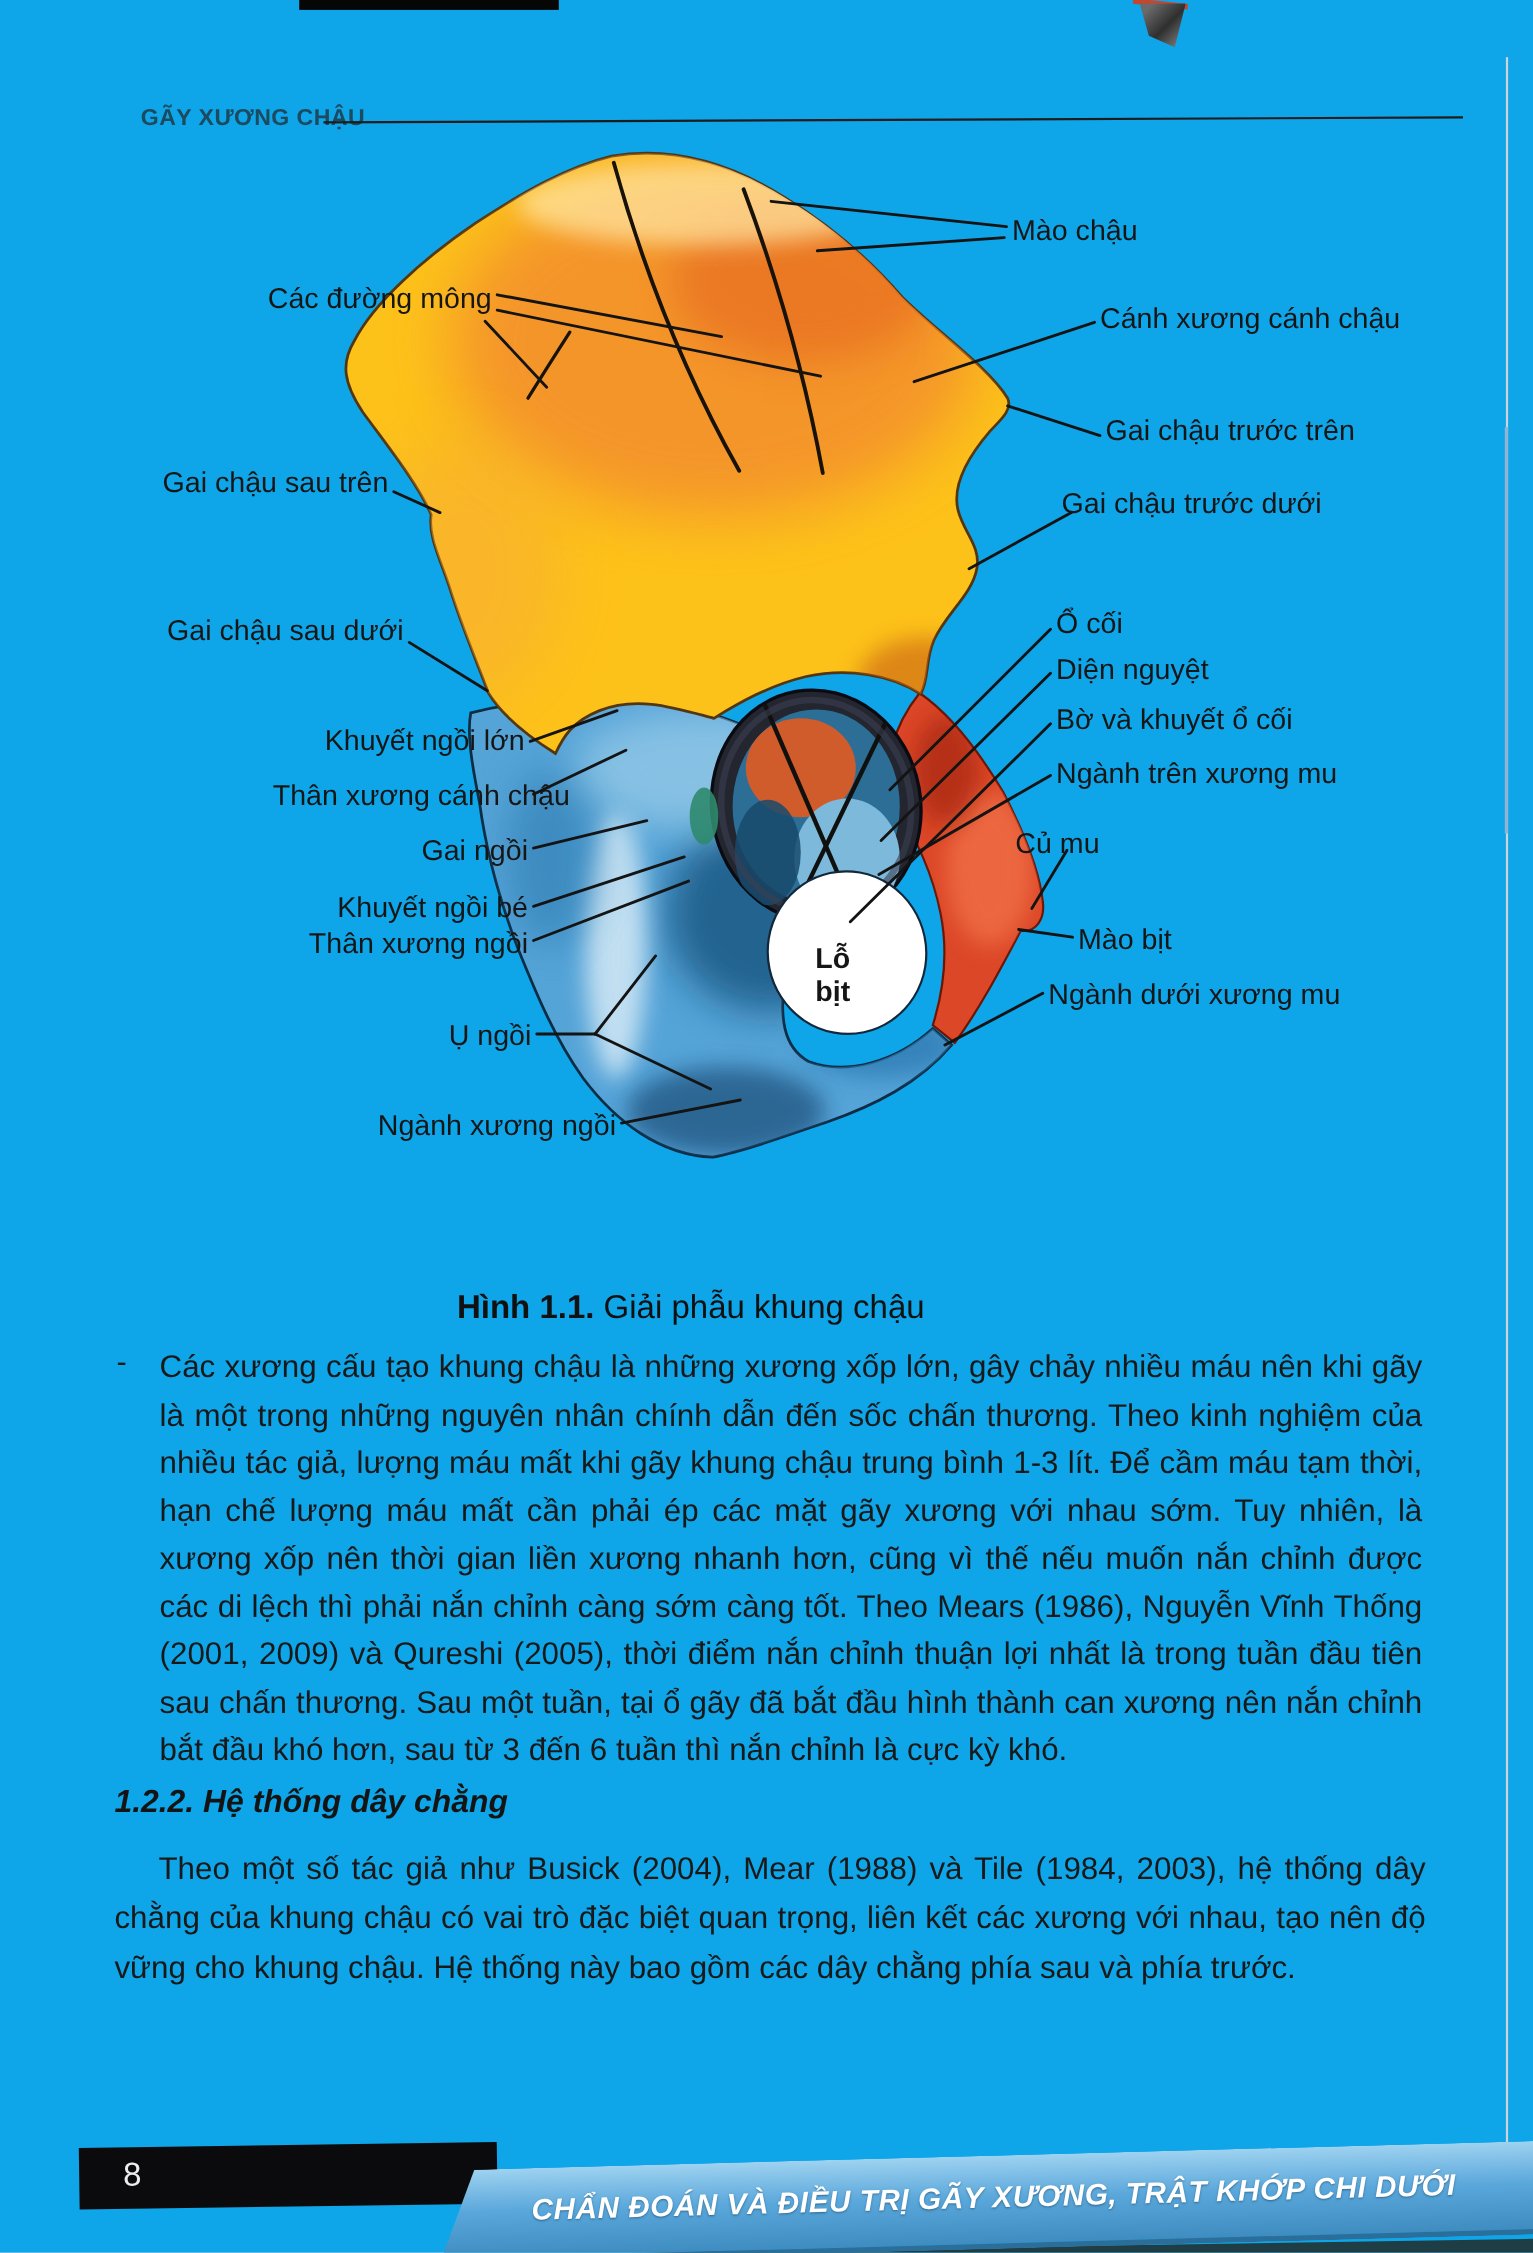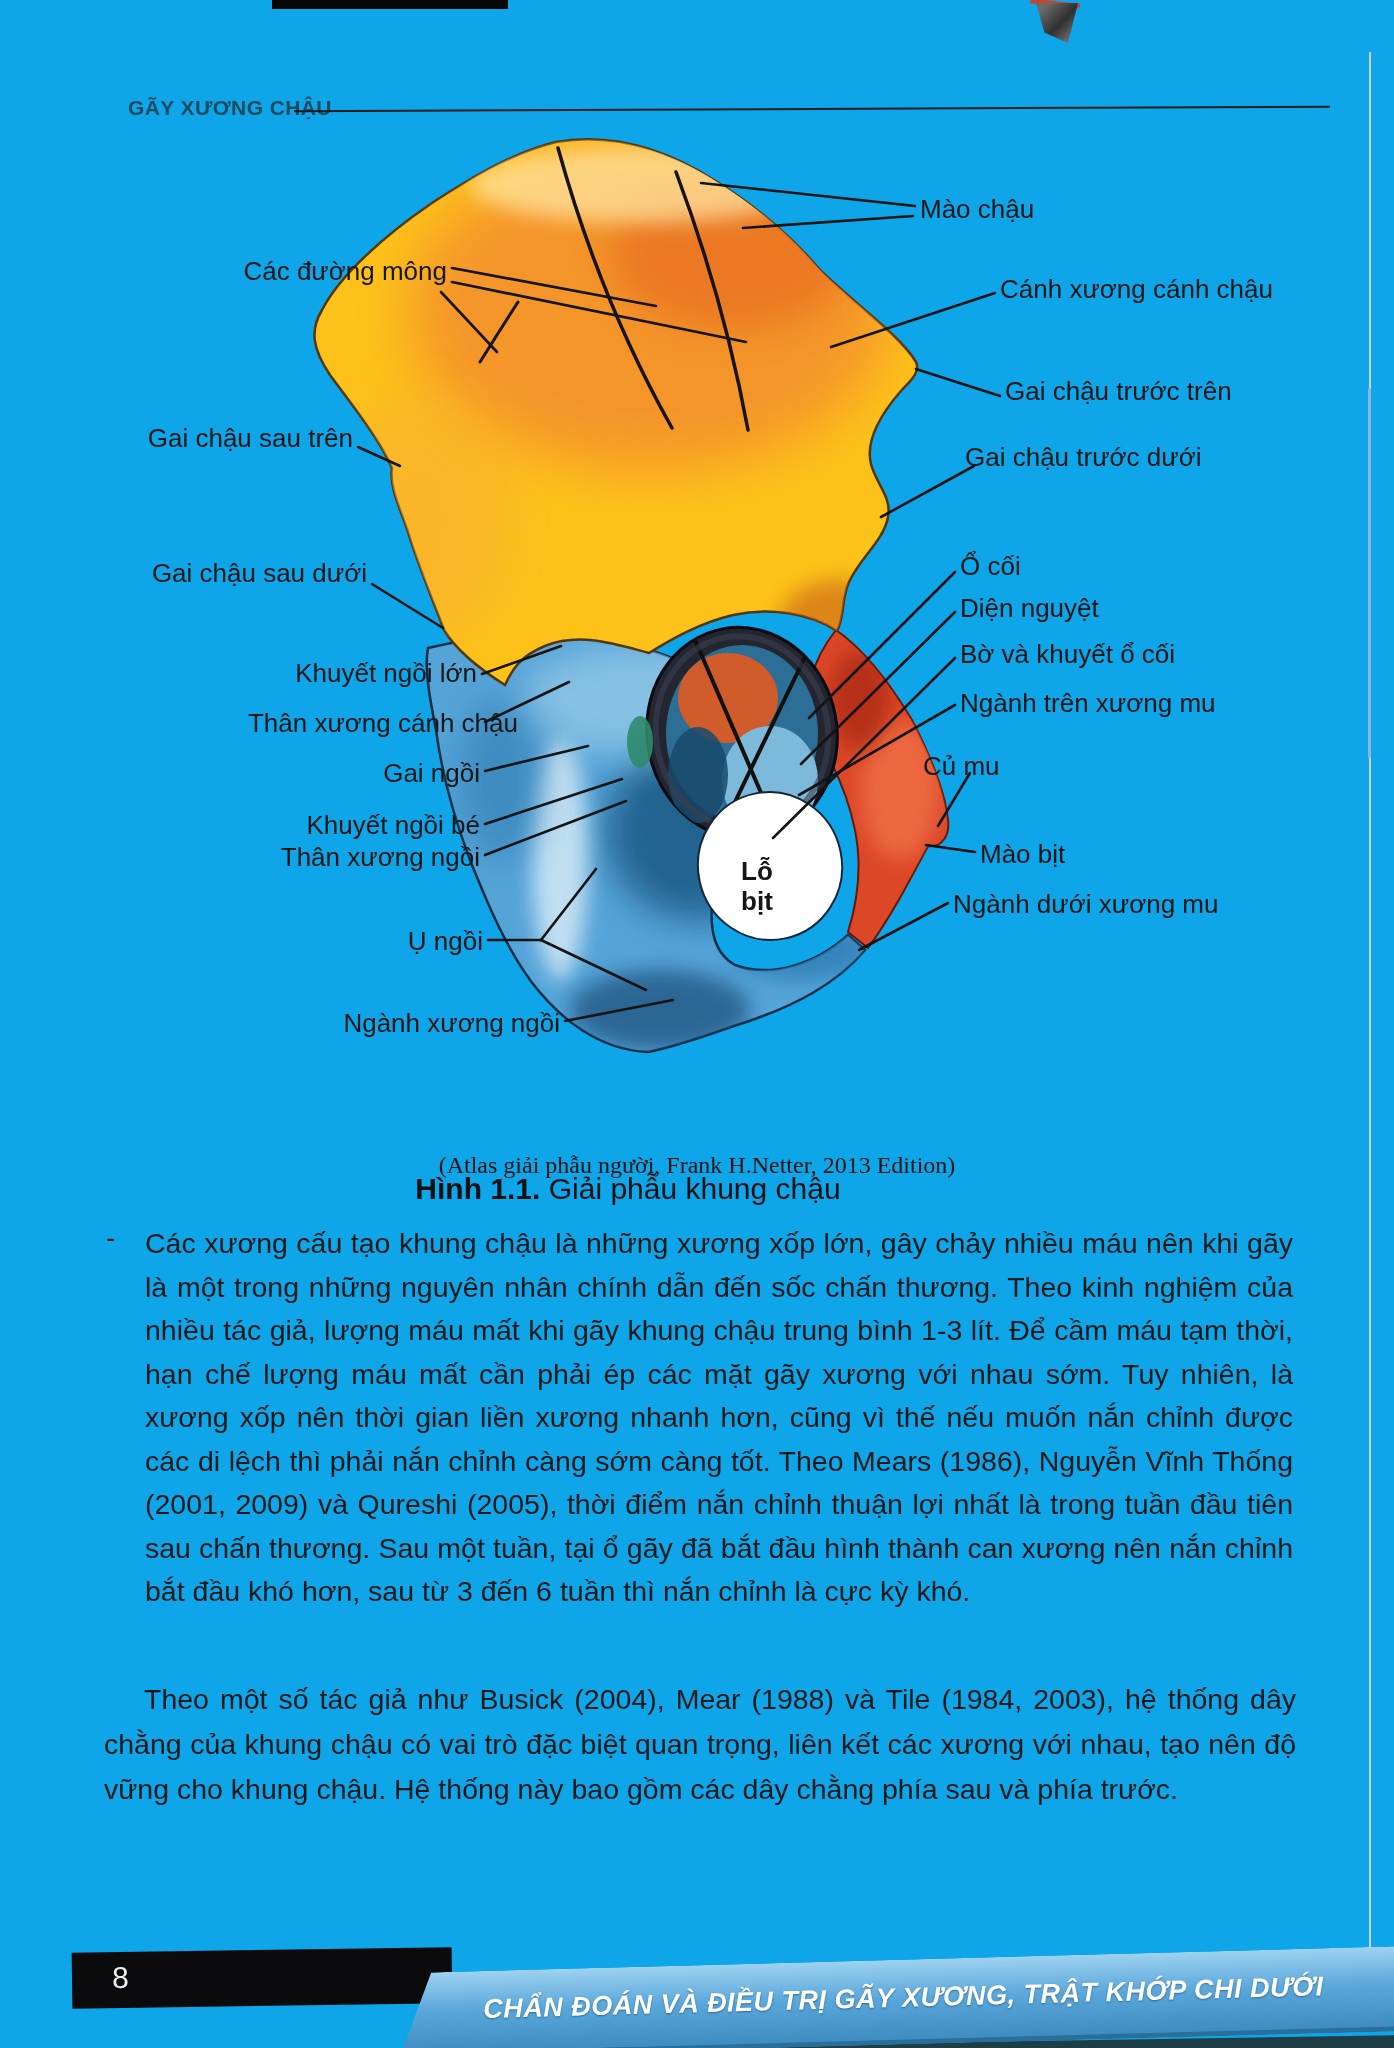--- a/index.html
+++ b/index.html
@@ -197,24 +197,24 @@
         <div class="anat-label" style="top: 688px; left: 960px;">Ngành trên xương mu</div>
         <div class="anat-label" style="top: 751px; left: 923px;">Củ mu</div>
         <div class="anat-label" style="top: 839px; left: 980px;">Mào bịt</div>
         <div class="anat-label" style="top: 889px; left: 953px;">Ngành dưới xương mu</div>
         <div class="anat-label" style="top: 856px; left: 757px; transform: translateX(-50%); text-align: center; font-weight: bold;">Lỗ
 bịt</div>
       </div>
   </div>
 
   <div class="caption"><span class="cap-b">Hình 1.1.</span><span> Giải phẫu khung chậu</span></div>
-  <div class="caption-src">(Atlas giải phẫu người, Frank H.Netter, 2013 Edition)</div>
 
   <div class="para1-bullet">-</div>
   <div class="para1">Các xương cấu tạo khung chậu là những xương xốp lớn, gây chảy nhiều máu nên khi gãy là một trong những nguyên nhân chính dẫn đến sốc chấn thương. Theo kinh nghiệm của nhiều tác giả, lượng máu mất khi gãy khung chậu trung bình 1-3 lít. Để cầm máu tạm thời, hạn chế lượng máu mất cần phải ép các mặt gãy xương với nhau sớm. Tuy nhiên, là xương xốp nên thời gian liền xương nhanh hơn, cũng vì thế nếu muốn nắn chỉnh được các di lệch thì phải nắn chỉnh càng sớm càng tốt. Theo Mears (1986), Nguyễn Vĩnh Thống (2001, 2009) và Qureshi (2005), thời điểm nắn chỉnh thuận lợi nhất là trong tuần đầu tiên sau chấn thương. Sau một tuần, tại ổ gãy đã bắt đầu hình thành can xương nên nắn chỉnh bắt đầu khó hơn, sau từ 3 đến 6 tuần thì nắn chỉnh là cực kỳ khó.</div>
+  <h3 class="sec-head">1.2.2. Hệ thống dây chằng</h3>
   <div class="para2">Theo một số tác giả như Busick (2004), Mear (1988) và Tile (1984, 2003), hệ thống dây chằng của khung chậu có vai trò đặc biệt quan trọng, liên kết các xương với nhau, tạo nên độ vững cho khung chậu. Hệ thống này bao gồm các dây chằng phía sau và phía trước.</div>
 
   <div class="footer-strip"></div>
   <div class="footer-black">
     <span class="page-number">8</span>
   </div>
   <div class="footer-ribbon">
     <span class="ribbon-text">CHẨN ĐOÁN VÀ ĐIỀU TRỊ GÃY XƯƠNG, TRẬT KHỚP CHI DƯỚI</span>
   </div>
 

